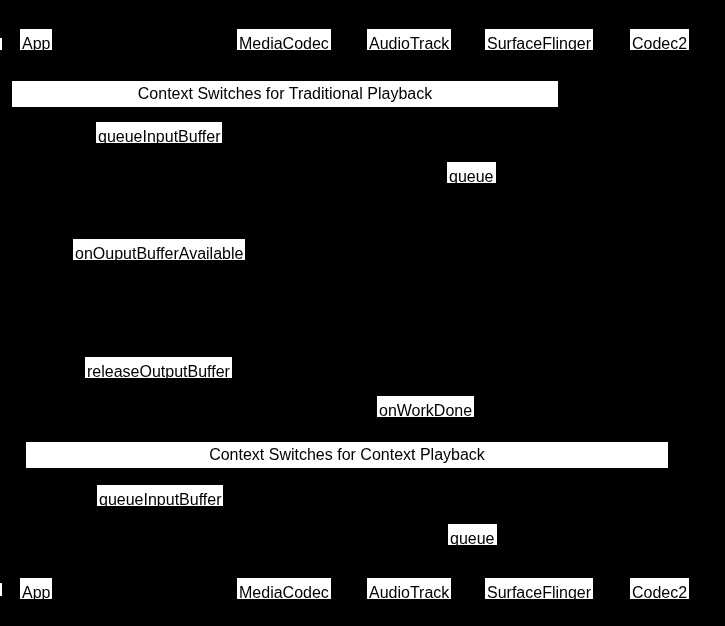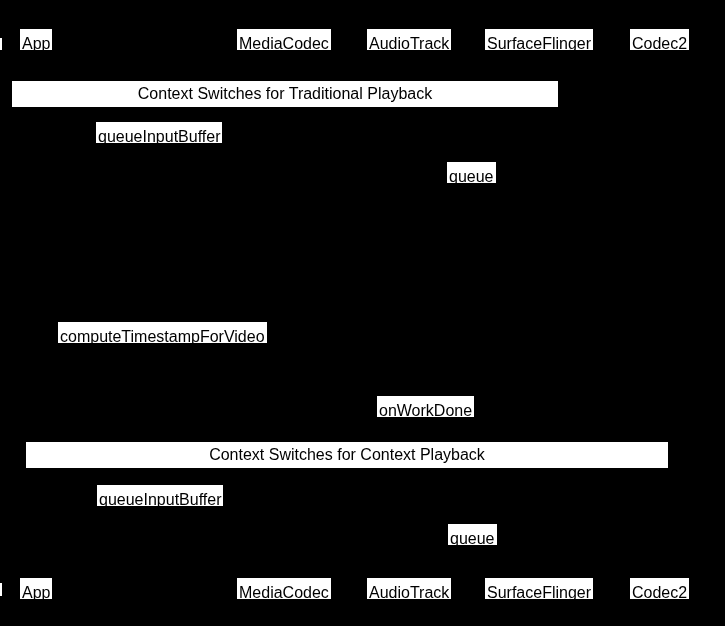--- a/index.html
+++ b/index.html
@@ -57,21 +57,22 @@
       <div class="label" style="left: 485px; top: 29px;">SurfaceFlinger</div>
       <div class="label" style="left: 630px; top: 29px;">Codec2</div>
     </div>
   <div class="layer">
       <div class="banner" style="left: 12px; top: 81px; width: 546px; height: 26px;">Context Switches for Traditional Playback</div>
       <div class="banner" style="left: 26px; top: 442px; width: 642px; height: 26px;">Context Switches for Context Playback</div>
     </div>
   <div class="layer">
       <div class="label" style="left: 96px; top: 122px;">queueInputBuffer</div>
       <div class="label" style="left: 447px; top: 162px;">queue</div>
-      <div class="label" style="left: 58px; top: 322px;">computeTimestampForVideo</div>
+      <div class="label" style="left: 73px; top: 239px;">onOuputBufferAvailable</div>
+      <div class="label" style="left: 85px; top: 357px;">releaseOutputBuffer</div>
       <div class="label" style="left: 377px; top: 396px;">onWorkDone</div>
       <div class="label" style="left: 97px; top: 485px;">queueInputBuffer</div>
       <div class="label" style="left: 448px; top: 524px;">queue</div>
     </div>
   <div class="layer">
       <div class="label" style="left: 20px; top: 578px;">App</div>
       <div class="label" style="left: 237px; top: 578px;">MediaCodec</div>
       <div class="label" style="left: 367px; top: 578px;">AudioTrack</div>
       <div class="label" style="left: 485px; top: 578px;">SurfaceFlinger</div>
       <div class="label" style="left: 630px; top: 578px;">Codec2</div>

